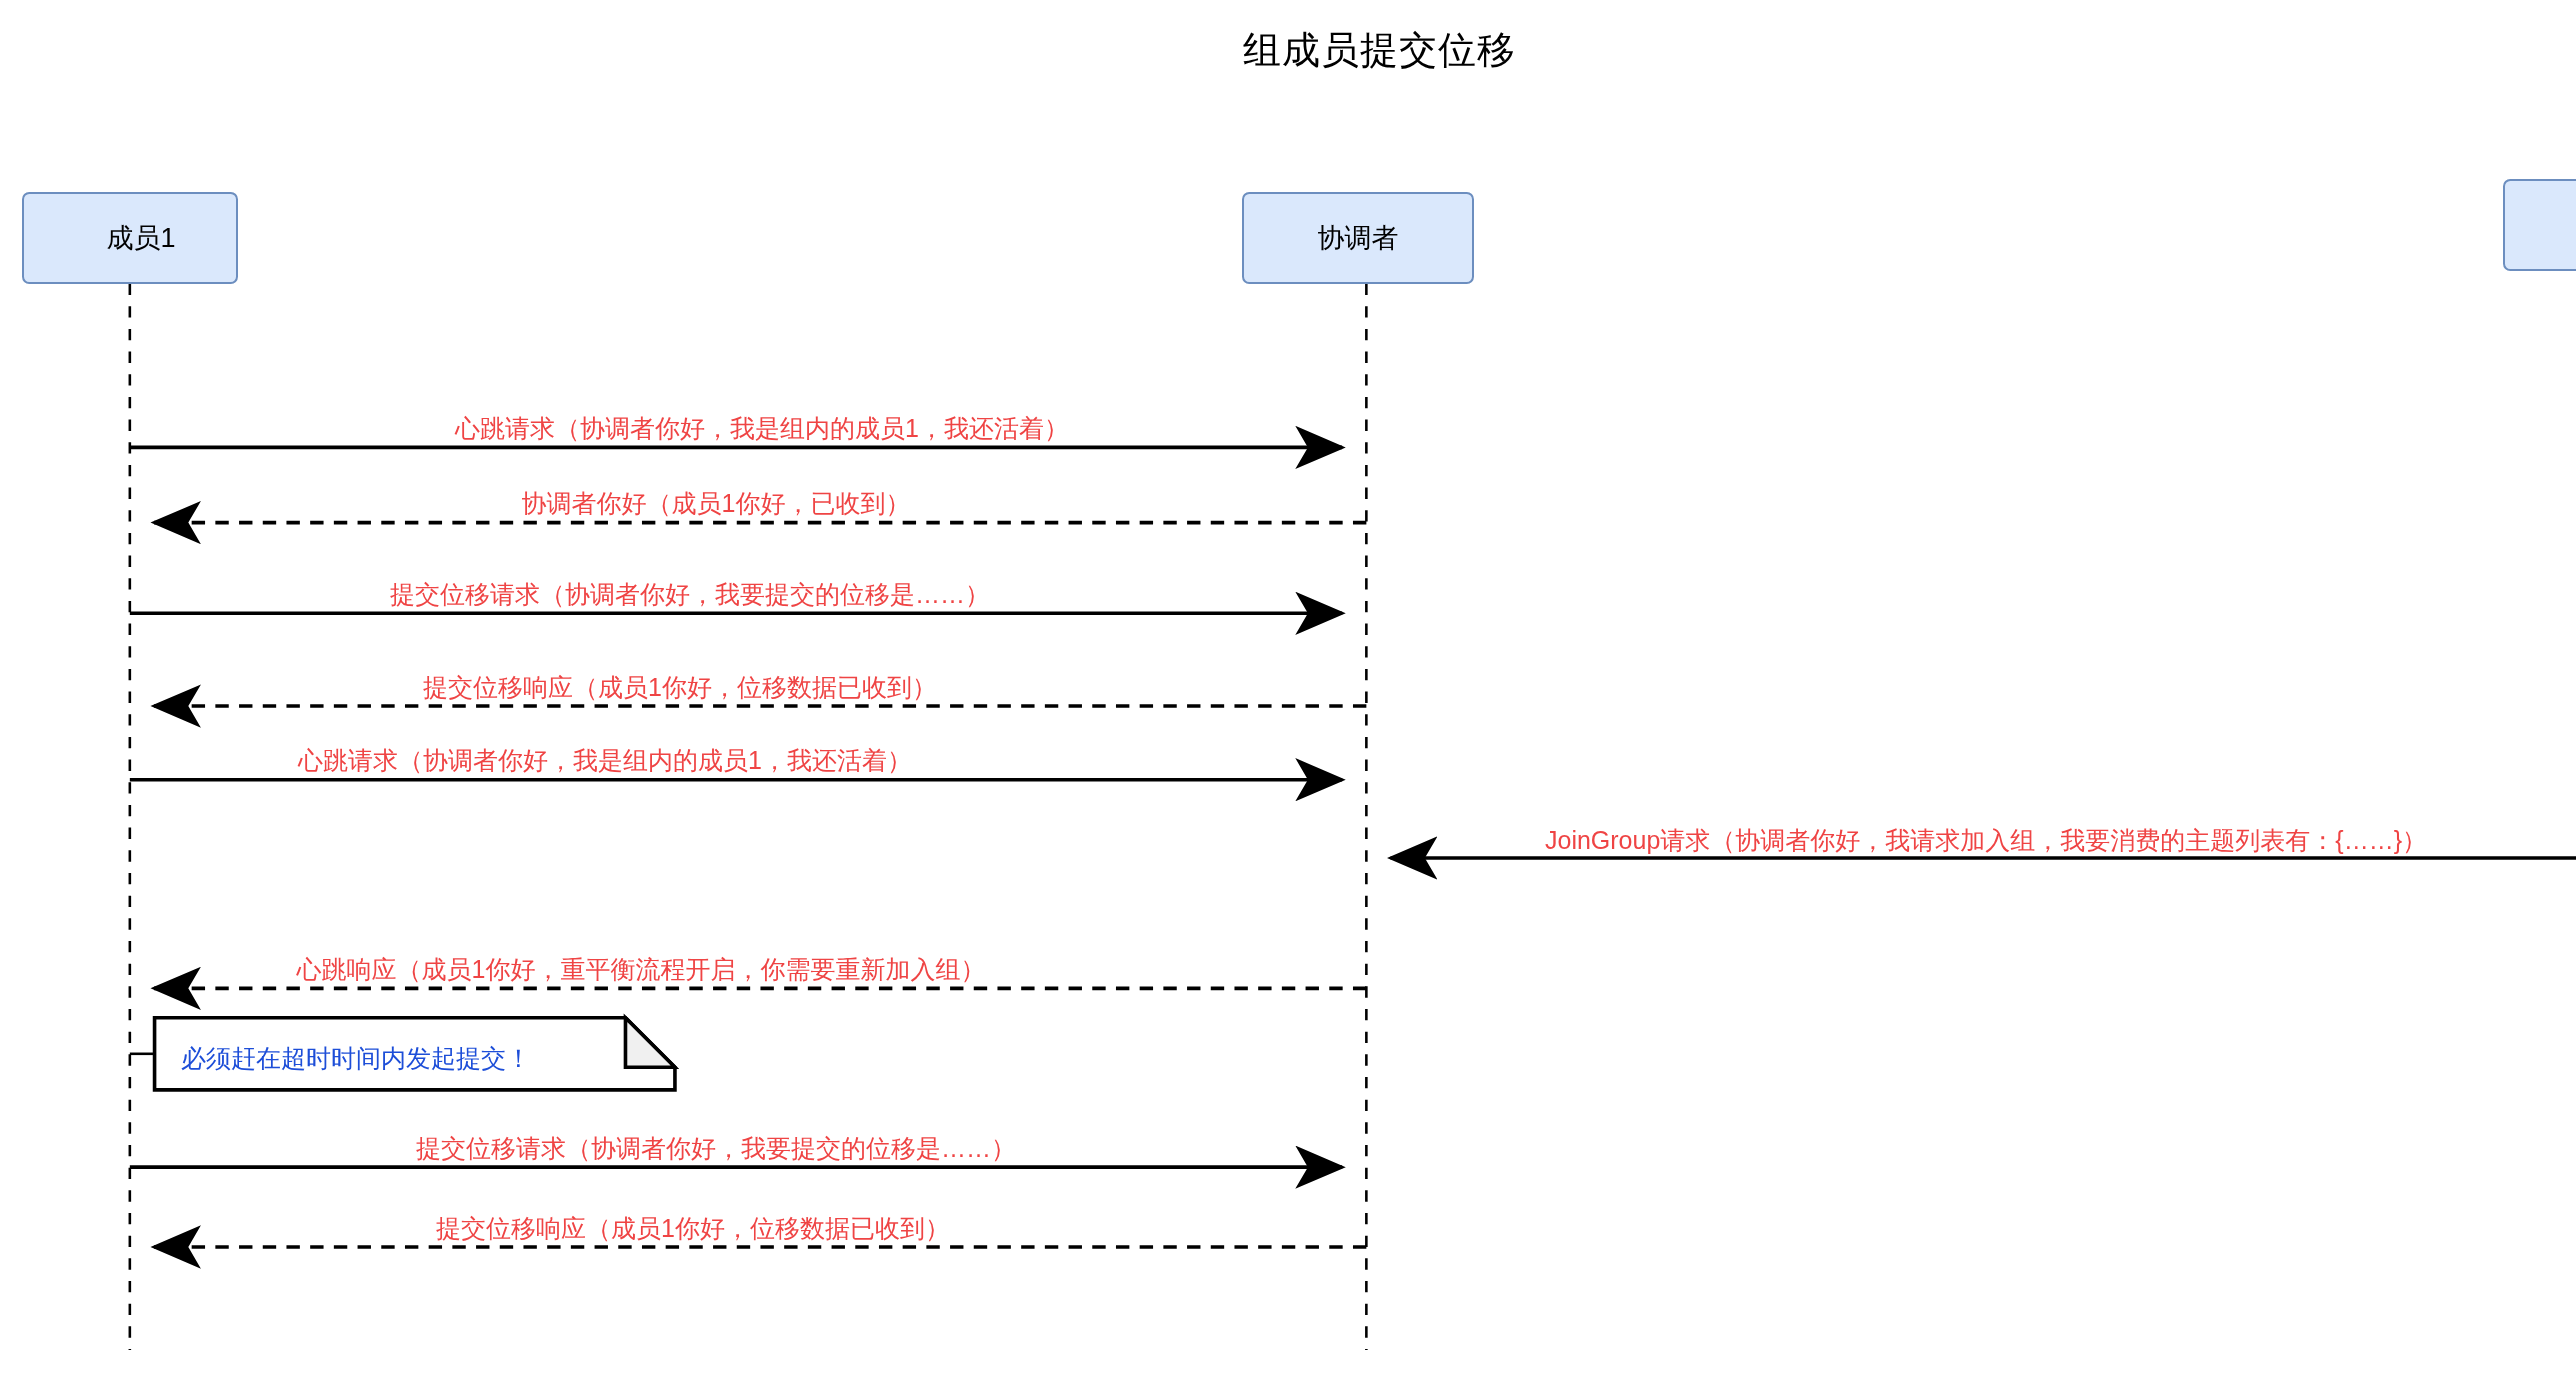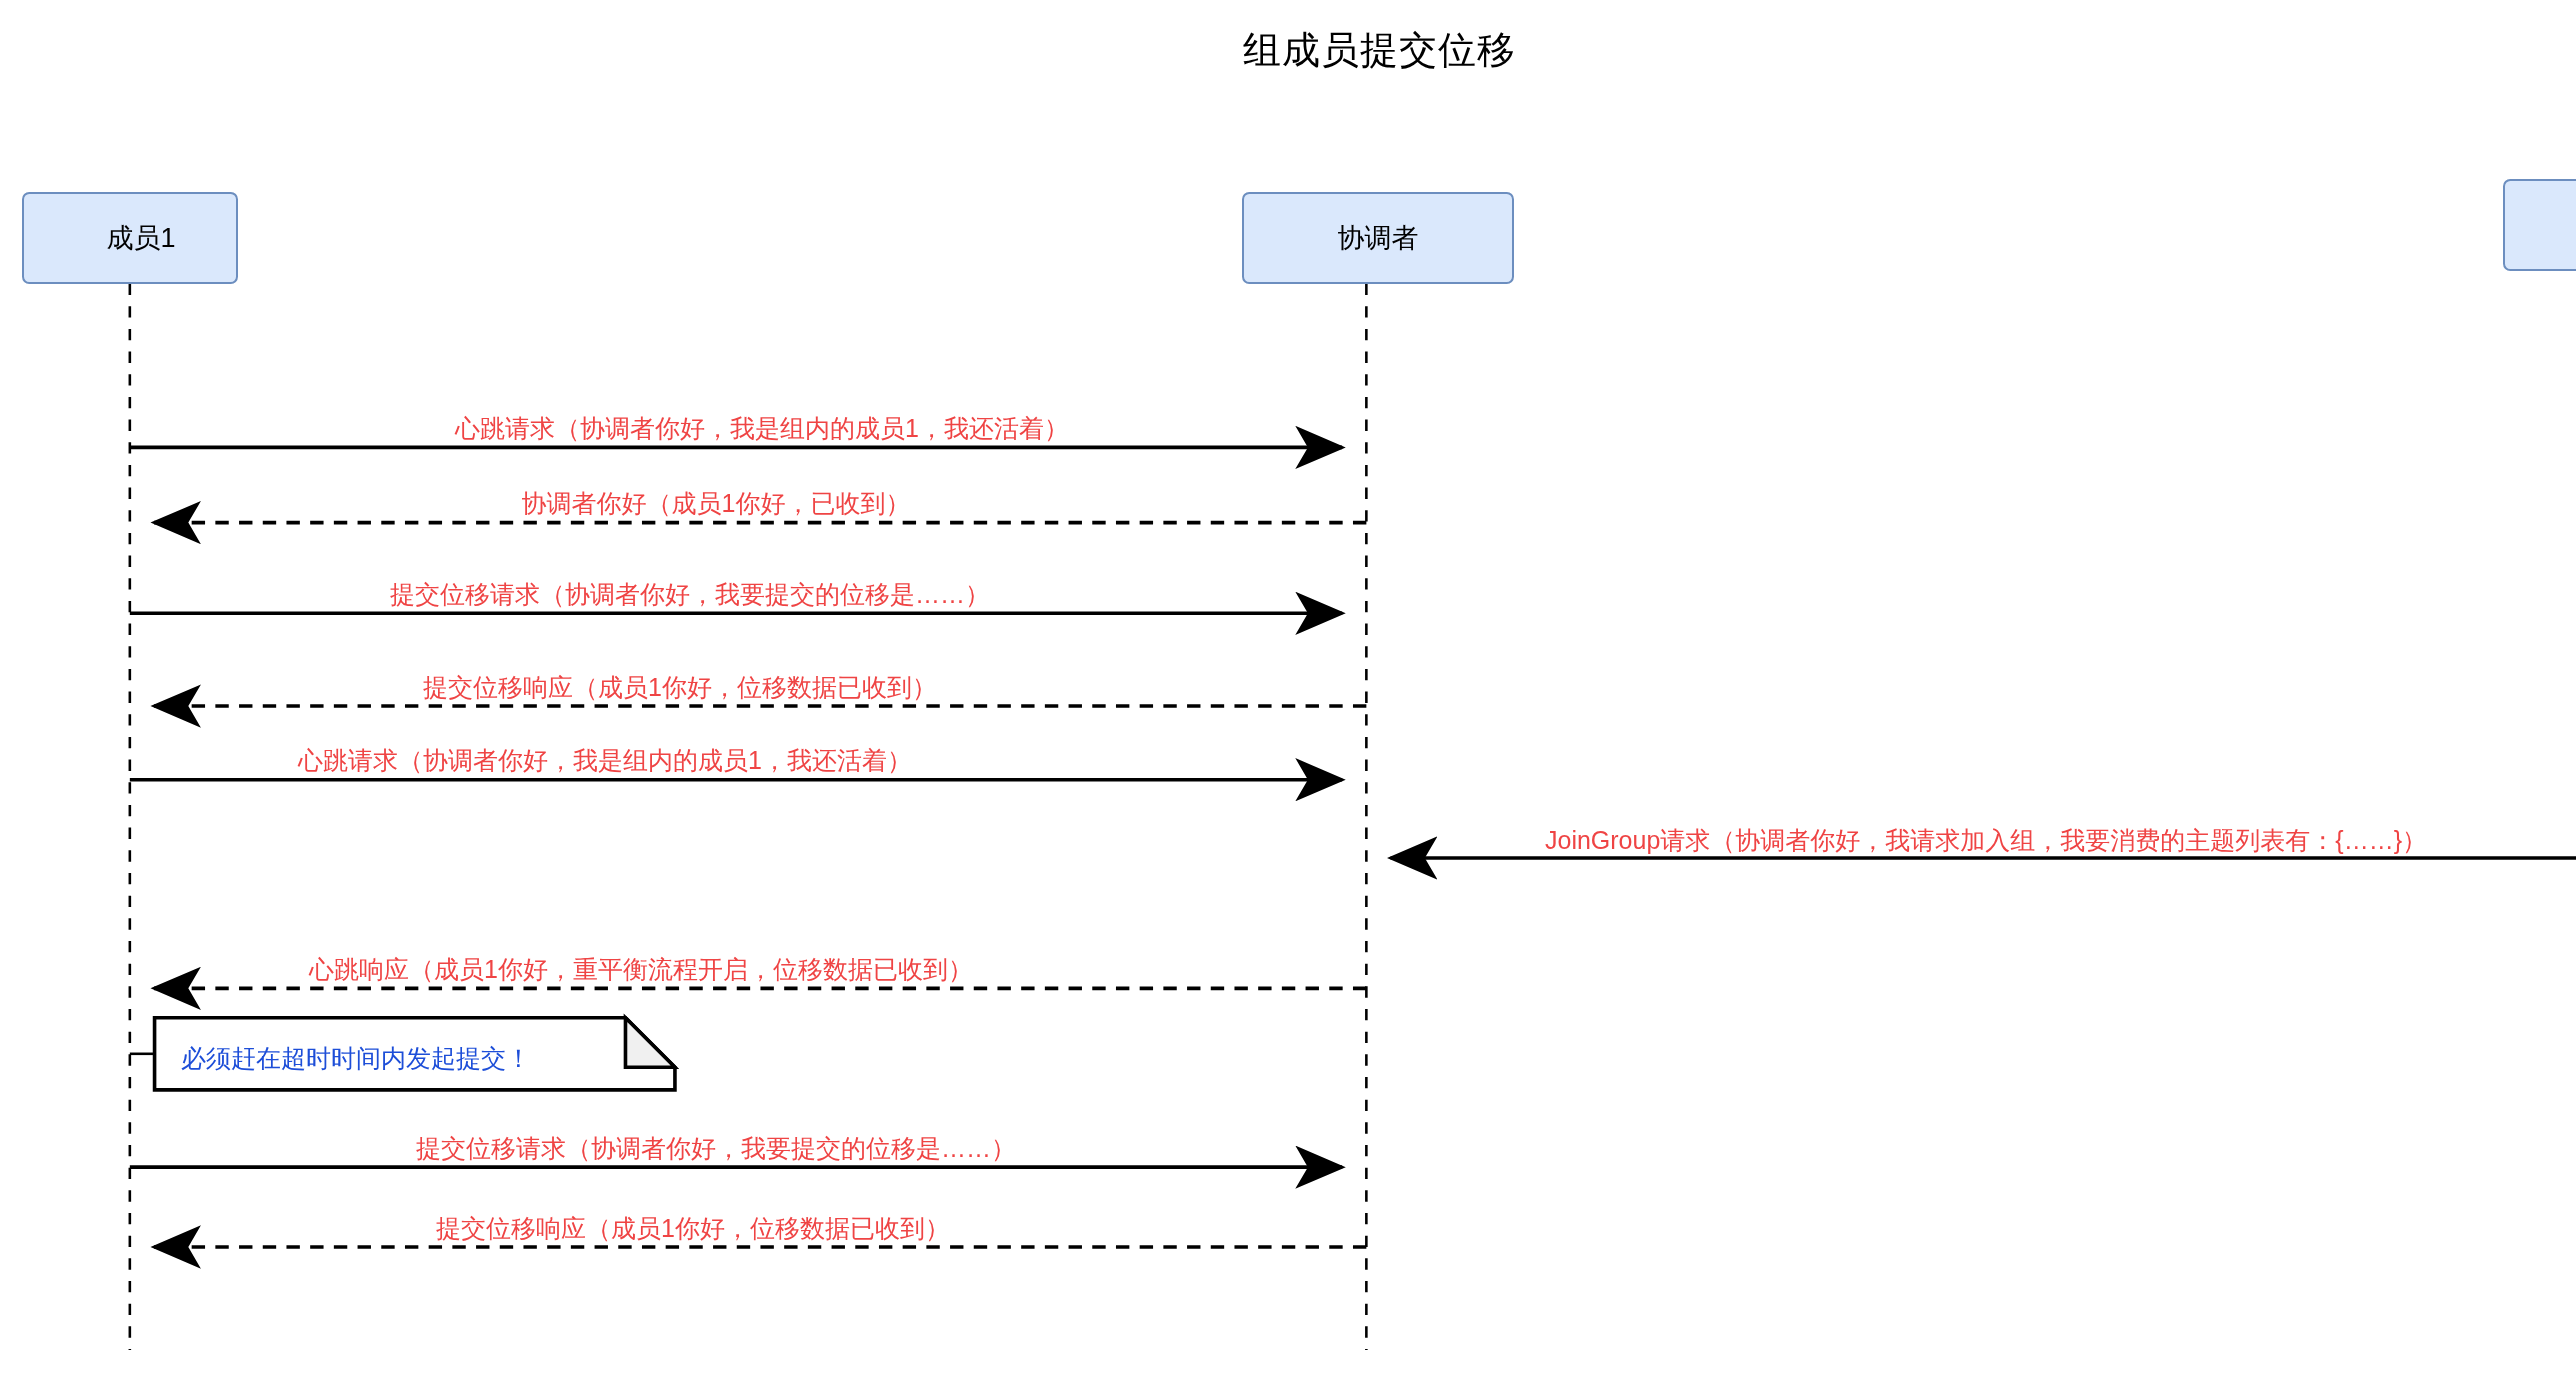--- a/index.html
+++ b/index.html
@@ -100,33 +100,33 @@
         <path d="M300,1975 L1214,1975 L1310,2071 L1310,2115 L300,2115 Z" fill="#ffffff" stroke="#000000" stroke-width="7"></path>
         <path d="M1214,1975 L1310,2071 L1214,2071 Z" fill="#f0f0f0" stroke="#000000" stroke-width="7" stroke-linejoin="miter"></path>
         <line x1="252" y1="2045" x2="300" y2="2045" stroke="#000000" stroke-width="5"></line>
       </g>
   </svg>
 
   <div id="participants-layer">
       <div class="participant-box" style="left: 21.6px; top: 192px; width: 216px; height: 92px; padding-left: 23px;">
         <span>成员1</span>
       </div>
-      <div class="participant-box" style="left: 1242px; top: 192px; width: 272px; height: 92px;">
+      <div class="participant-box" style="left: 1242px; top: 192px; width: 232px; height: 92px;">
         <span>协调者</span>
       </div>
       <div class="participant-box" style="left: 2503px; top: 179px; width: 237px; height: 92px;"></div>
     </div>
   <div id="labels-layer">
       <div class="msg-label" style="left: 762px; top: 412px;">心跳请求（协调者你好，我是组内的成员1，我还活着）</div>
       <div class="msg-label" style="left: 716px; top: 487px;">协调者你好（成员1你好，已收到）</div>
       <div class="msg-label" style="left: 690px; top: 578px;">提交位移请求（协调者你好，我要提交的位移是……）</div>
       <div class="msg-label" style="left: 680px; top: 671px;">提交位移响应（成员1你好，位移数据已收到）</div>
       <div class="msg-label" style="left: 605px; top: 744px;">心跳请求（协调者你好，我是组内的成员1，我还活着）</div>
       <div class="msg-label" style="left: 1986px; top: 824px;">JoinGroup请求（协调者你好，我请求加入组，我要消费的主题列表有：{……}）</div>
-      <div class="msg-label" style="left: 641px; top: 953px;">心跳响应（成员1你好，重平衡流程开启，位移数据已收到）</div>
+      <div class="msg-label" style="left: 641px; top: 953px;">心跳响应（成员1你好，重平衡流程开启，你需要重新加入组）</div>
       <div class="msg-label" style="left: 716px; top: 1132px;">提交位移请求（协调者你好，我要提交的位移是……）</div>
       <div class="msg-label" style="left: 693px; top: 1212px;">提交位移响应（成员1你好，位移数据已收到）</div>
     </div>
 
   <div class="note-text" id="note-text" style="left: 181px; top: 1042px;">必须赶在超时时间内发起提交！</div>
 
 </div>
 
 
 </body></html>

